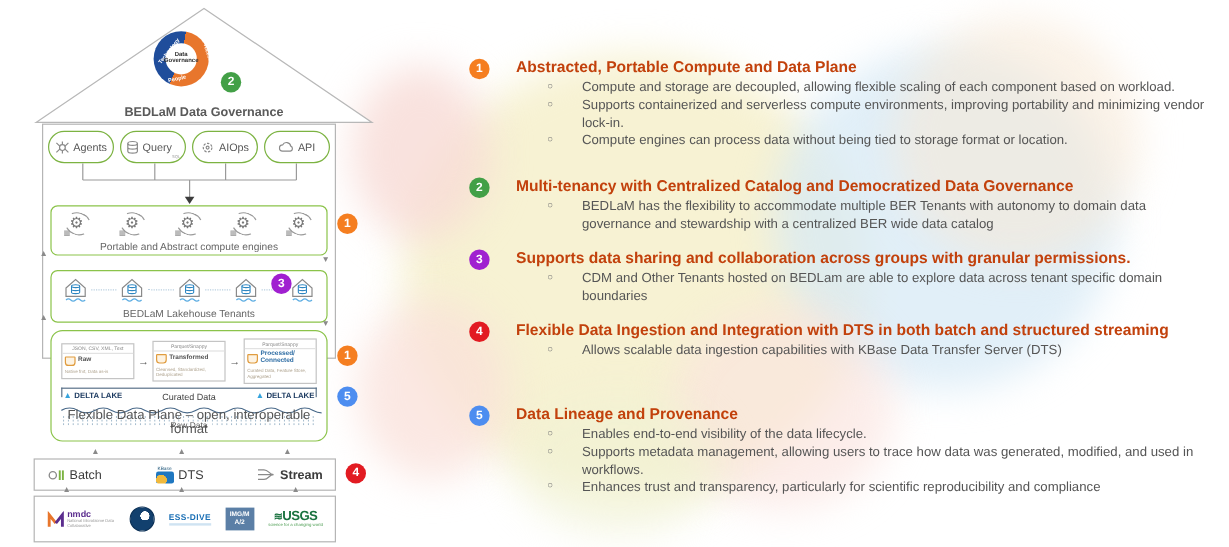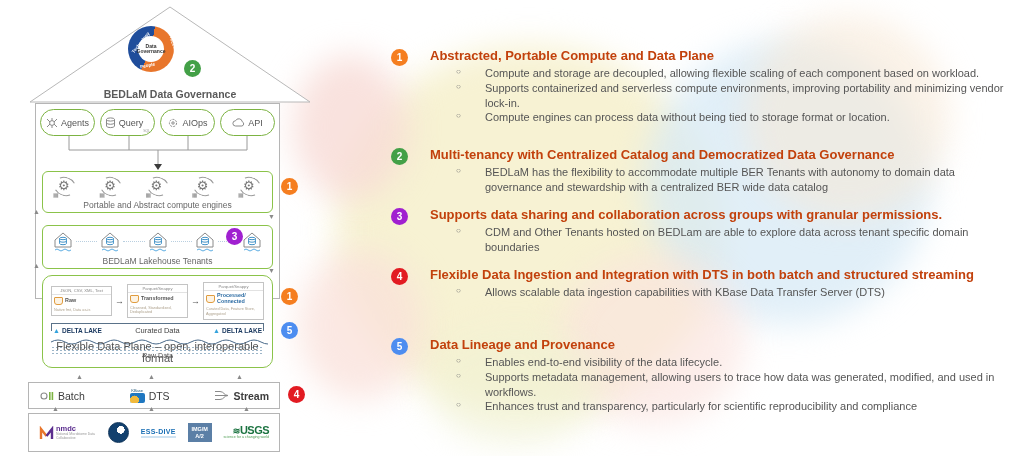--- a/index.html
+++ b/index.html
@@ -87,21 +87,21 @@
   .logo{display:flex;align-items:center;gap:2px;}
   .nmdc-txt{display:flex;flex-direction:column;line-height:1;}
   .nmdc-name{font-size:7.5px;font-weight:bold;color:#5b2d8e;}
   .nmdc-tag{font-size:3.4px;color:#999;width:40px;line-height:1.2;}
   .noaa{width:19px;height:19px;border-radius:50%;background:radial-gradient(circle at 62% 36%,#fff 0 22%,#12406e 23%);border:1px solid #0d3258;}
   .essdive{display:flex;flex-direction:column;line-height:1;}
   .essdive-name{font-size:7px;font-weight:bold;color:#1a6fb5;letter-spacing:.3px;}
   .essdive-bar{height:2px;background:#cfe3f2;margin-top:1px;}
   .imgm{width:24px;height:19px;background:#5b7fa6;color:#fff;display:flex;flex-direction:column;align-items:center;
         justify-content:center;font-size:5.5px;font-weight:bold;line-height:1.15;}
-  .usgs{display:flex;flex-direction:column;line-height:1;align-items:flex-end;}
+  .usgs{display:flex;flex-direction:column;line-height:1;align-items:center;}
   .usgs-name{font-size:11px;font-weight:bold;color:#1b7340;letter-spacing:-.5px;}
   .usgs-name .wv{font-size:9px;}
   .usgs-tag{font-size:3.6px;color:#4f9e55;}
   
   .ritem{position:absolute;left:391px;width:632px;display:flex;align-items:flex-start;z-index:1;}
   .ritem .badge{position:static;flex:none;margin-right:22px;margin-top:1px;}
   .rbody{width:577px;}
   .rtitle{font-size:13px;font-weight:bold;color:#c2410c;line-height:1.25;margin-bottom:2px;}
   .rbody ul{list-style:none;margin:0;padding:0;}
   .rbody li{position:relative;padding-left:55px;font-size:11px;color:#555;line-height:1.34;}

